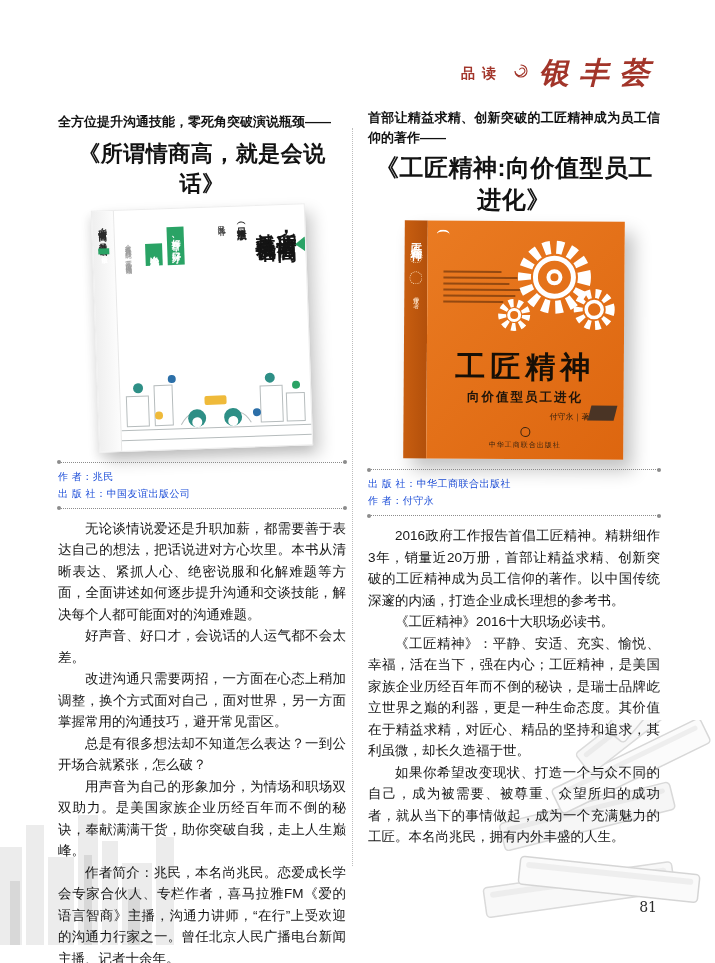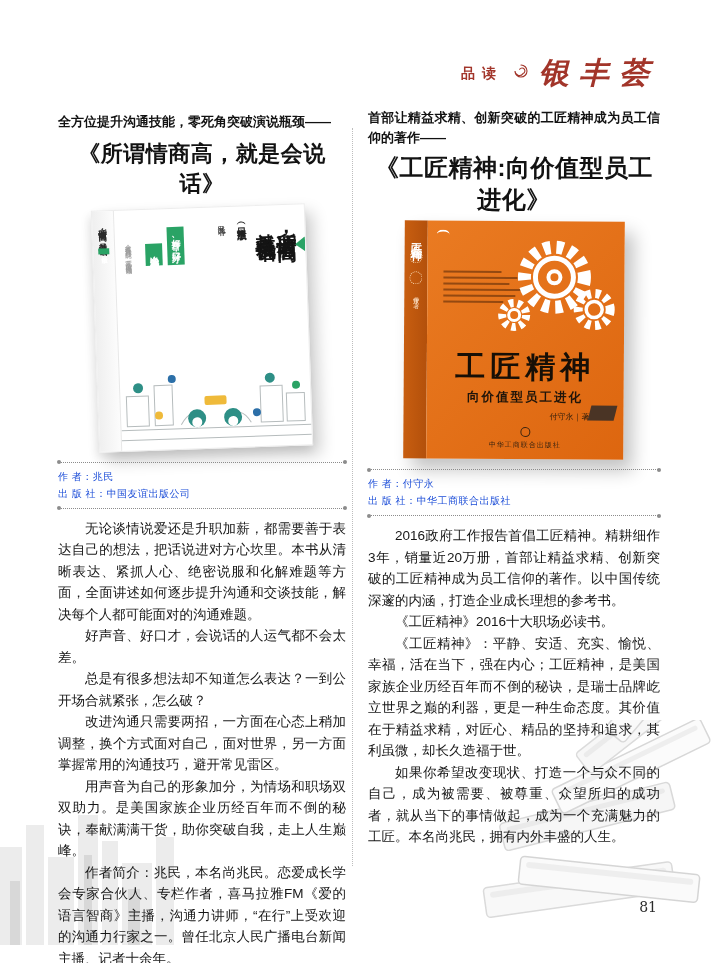--- a/index.html
+++ b/index.html
@@ -211,22 +211,22 @@
     <div class="sep"></div>
     <div class="meta">
       <p><span>作 者：</span><span>兆民</span></p>
       <p><span>出 版 社：</span><span>中国友谊出版公司</span></p>
     </div>
     <div class="sep"></div>
 
     <div class="body">
       <p>无论谈情说爱还是升职加薪，都需要善于表达自己的想法，把话说进对方心坎里。本书从清晰表达、紧抓人心、绝密说服和化解难题等方面，全面讲述如何逐步提升沟通和交谈技能，解决每个人都可能面对的沟通难题。</p>
       <p>好声音、好口才，会说话的人运气都不会太差。</p>
+      <p>改进沟通只需要两招，一方面在心态上稍加调整，换个方式面对自己，面对世界，另一方面掌握常用的沟通技巧，避开常见雷区。</p>
       <p>总是有很多想法却不知道怎么表达？一到公开场合就紧张，怎么破？</p>
-      <p>改进沟通只需要两招，一方面在心态上稍加调整，换个方式面对自己，面对世界，另一方面掌握常用的沟通技巧，避开常见雷区。</p>
       <p>用声音为自己的形象加分，为情场和职场双双助力。是美国家族企业历经百年而不倒的秘诀，奉献满满干货，助你突破自我，走上人生巅峰。</p>
       <p class="bio">作者简介：兆民，本名尚兆民。恋爱成长学会专家合伙人、专栏作者，喜马拉雅FM《爱的语言智商》主播，沟通力讲师，“在行”上受欢迎的沟通力行家之一。曾任北京人民广播电台新闻主播、记者十余年。</p>
     </div>
   </section>
 
   <section class="col col-right">
     <p class="tagline">首部让精益求精、创新突破的工匠精神成为员工信仰的著作——</p>
     <h2 class="book-title">《工匠精神:向价值型员工进化》</h2>
 
     <div class="cover-wrap">
@@ -263,22 +263,22 @@
           <div class="cover-author">付守永｜著</div>
           <div class="corner-badge"></div>
           <span class="pub-logo"></span>
           <div class="cover-pub">中华工商联合出版社</div>
         </div>
       </div>
     </div>
 
     <div class="sep"></div>
     <div class="meta">
+      <p><span>出 版 社：</span><span>中华工商联合出版社</span></p>
       <p><span>作 者：</span><span>付守永</span></p>
-      <p><span>出 版 社：</span><span>中华工商联合出版社</span></p>
     </div>
     <div class="sep"></div>
 
     <div class="body">
       <p>2016政府工作报告首倡工匠精神。精耕细作3年，销量近20万册，首部让精益求精、创新突破的工匠精神成为员工信仰的著作。以中国传统深邃的内涵，打造企业成长理想的参考书。</p>
       <p>《工匠精神》2016十大职场必读书。</p>
       <p>《工匠精神》：平静、安适、充实、愉悦、幸福，活在当下，强在内心；工匠精神，是美国家族企业历经百年而不倒的秘诀，是瑞士品牌屹立世界之巅的利器，更是一种生命态度。其价值在于精益求精，对匠心、精品的坚持和追求，其利虽微，却长久造福于世。</p>
       <p>如果你希望改变现状、打造一个与众不同的自己，成为被需要、被尊重、众望所归的成功者，就从当下的事情做起，成为一个充满魅力的工匠。本名尚兆民，拥有内外丰盛的人生。</p>
     </div>
   </section>

